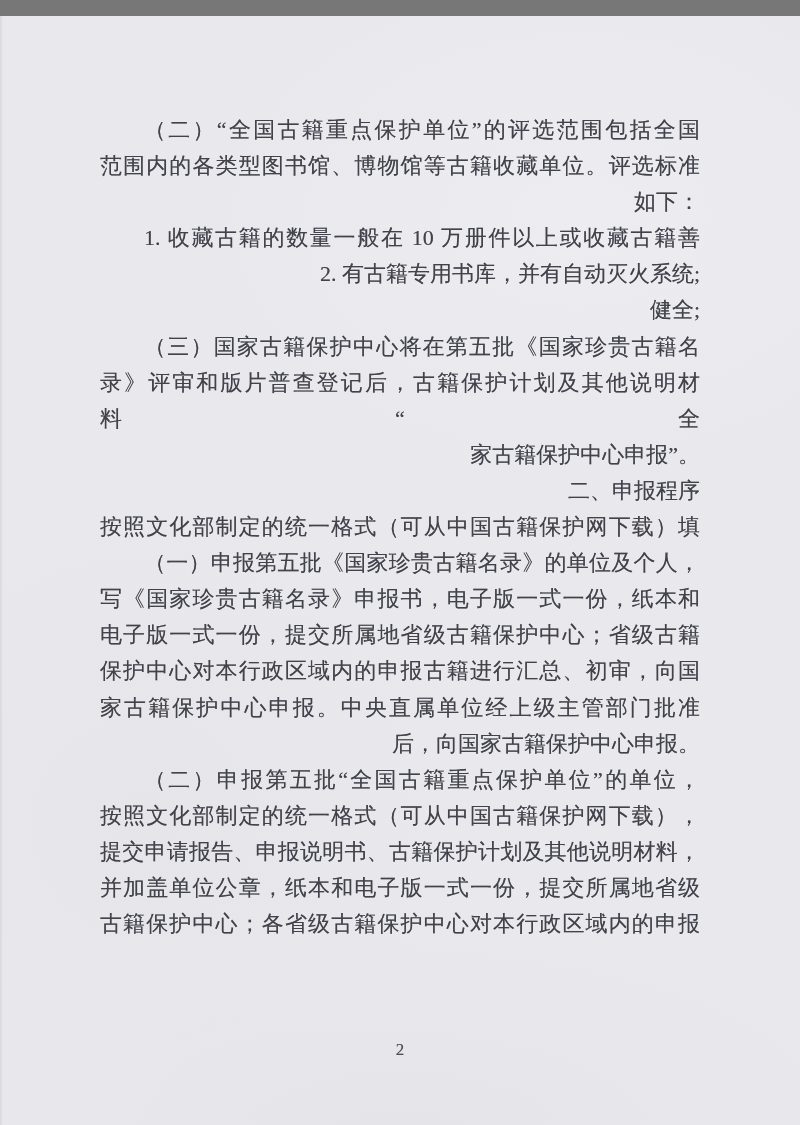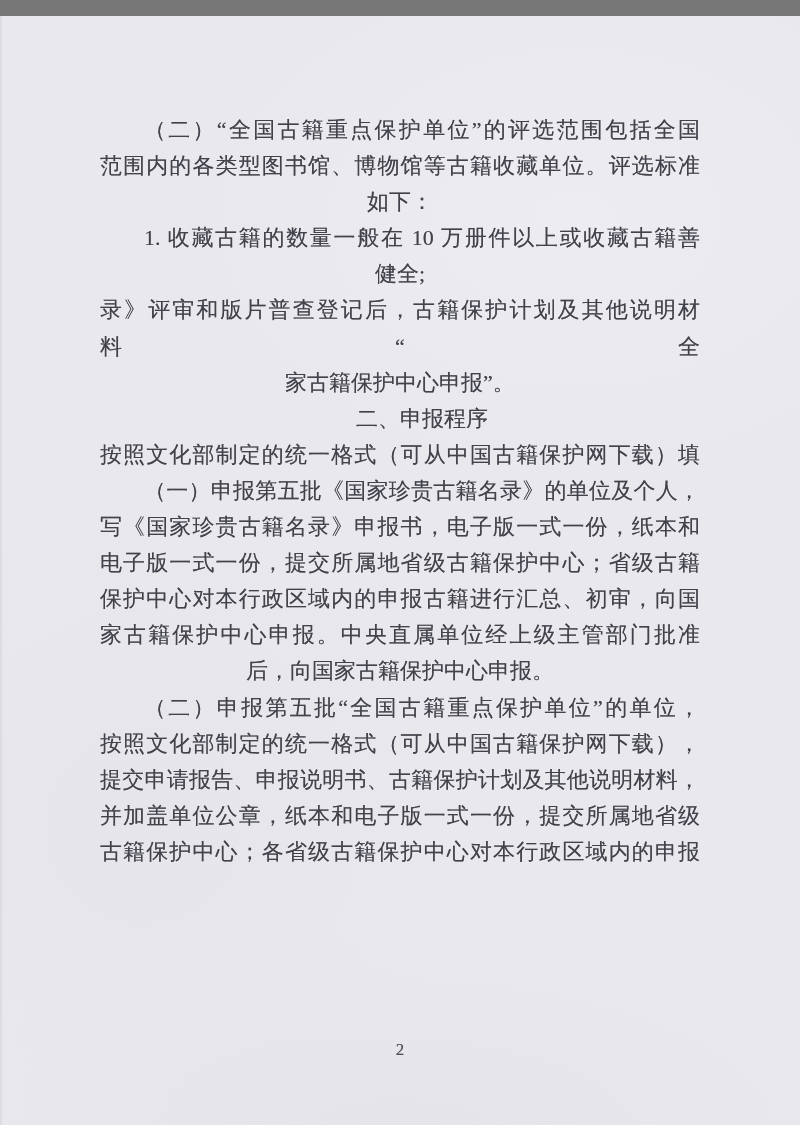--- a/index.html
+++ b/index.html
@@ -27,21 +27,21 @@
       #77777b 65%, #939398 82%, #a7a7ad 100%);
     box-shadow:0 -1px 1px rgba(120,120,130,.45);
   }
   .textblock {
     position:absolute; left:100px; top:96px; width:600px;
     color:#42424b;
     font-size:22px;
     line-height:36.1px;
     text-shadow:0 0 .6px rgba(70,70,82,.55);
   }
-  .line { text-align:center; }
+  .line { text-align:right; }
   .line.indent { text-indent:2em; }
   .line.justify { text-align:justify; text-align-last:justify; }
   .pagenum {
     position:absolute; left:100px; top:1022px; width:600px;
     text-align:center;
     font-size:17px; line-height:24px;
     color:#4e4e56;
     text-shadow:0 0 .5px rgba(80,80,90,.5);
   }
 </style>
@@ -50,21 +50,23 @@
 
 <div class="page">
   <div class="edge-left"></div>
 
   <div class="textblock">
 
   <div class="line indent justify">（二）“全国古籍重点保护单位”的评选范围包括全国</div>
       <div class="line justify">范围内的各类型图书馆、博物馆等古籍收藏单位。评选标准</div>
       <div class="line">如下：</div>
       <div class="line indent justify">1. 收藏古籍的数量一般在 10 万册件以上或收藏古籍善</div>
+      <div class="line indent">2. 有古籍专用书库，并有自动灭火系统;</div>
       <div class="line">健全;</div>
+      <div class="line indent justify">（三）国家古籍保护中心将在第五批《国家珍贵古籍名</div>
       <div class="line justify">录》评审和版片普查登记后，古籍保护计划及其他说明材料“全</div>
       <div class="line">家古籍保护中心申报”。</div>
       <div class="line indent">二、申报程序</div>
       <div class="line justify">按照文化部制定的统一格式（可从中国古籍保护网下载）填</div>
       <div class="line indent justify">（一）申报第五批《国家珍贵古籍名录》的单位及个人，</div>
       <div class="line justify">写《国家珍贵古籍名录》申报书，电子版一式一份，纸本和</div>
       <div class="line justify">电子版一式一份，提交所属地省级古籍保护中心；省级古籍</div>
       <div class="line justify">保护中心对本行政区域内的申报古籍进行汇总、初审，向国</div>
       <div class="line justify">家古籍保护中心申报。中央直属单位经上级主管部门批准</div>
       <div class="line">后，向国家古籍保护中心申报。</div>

